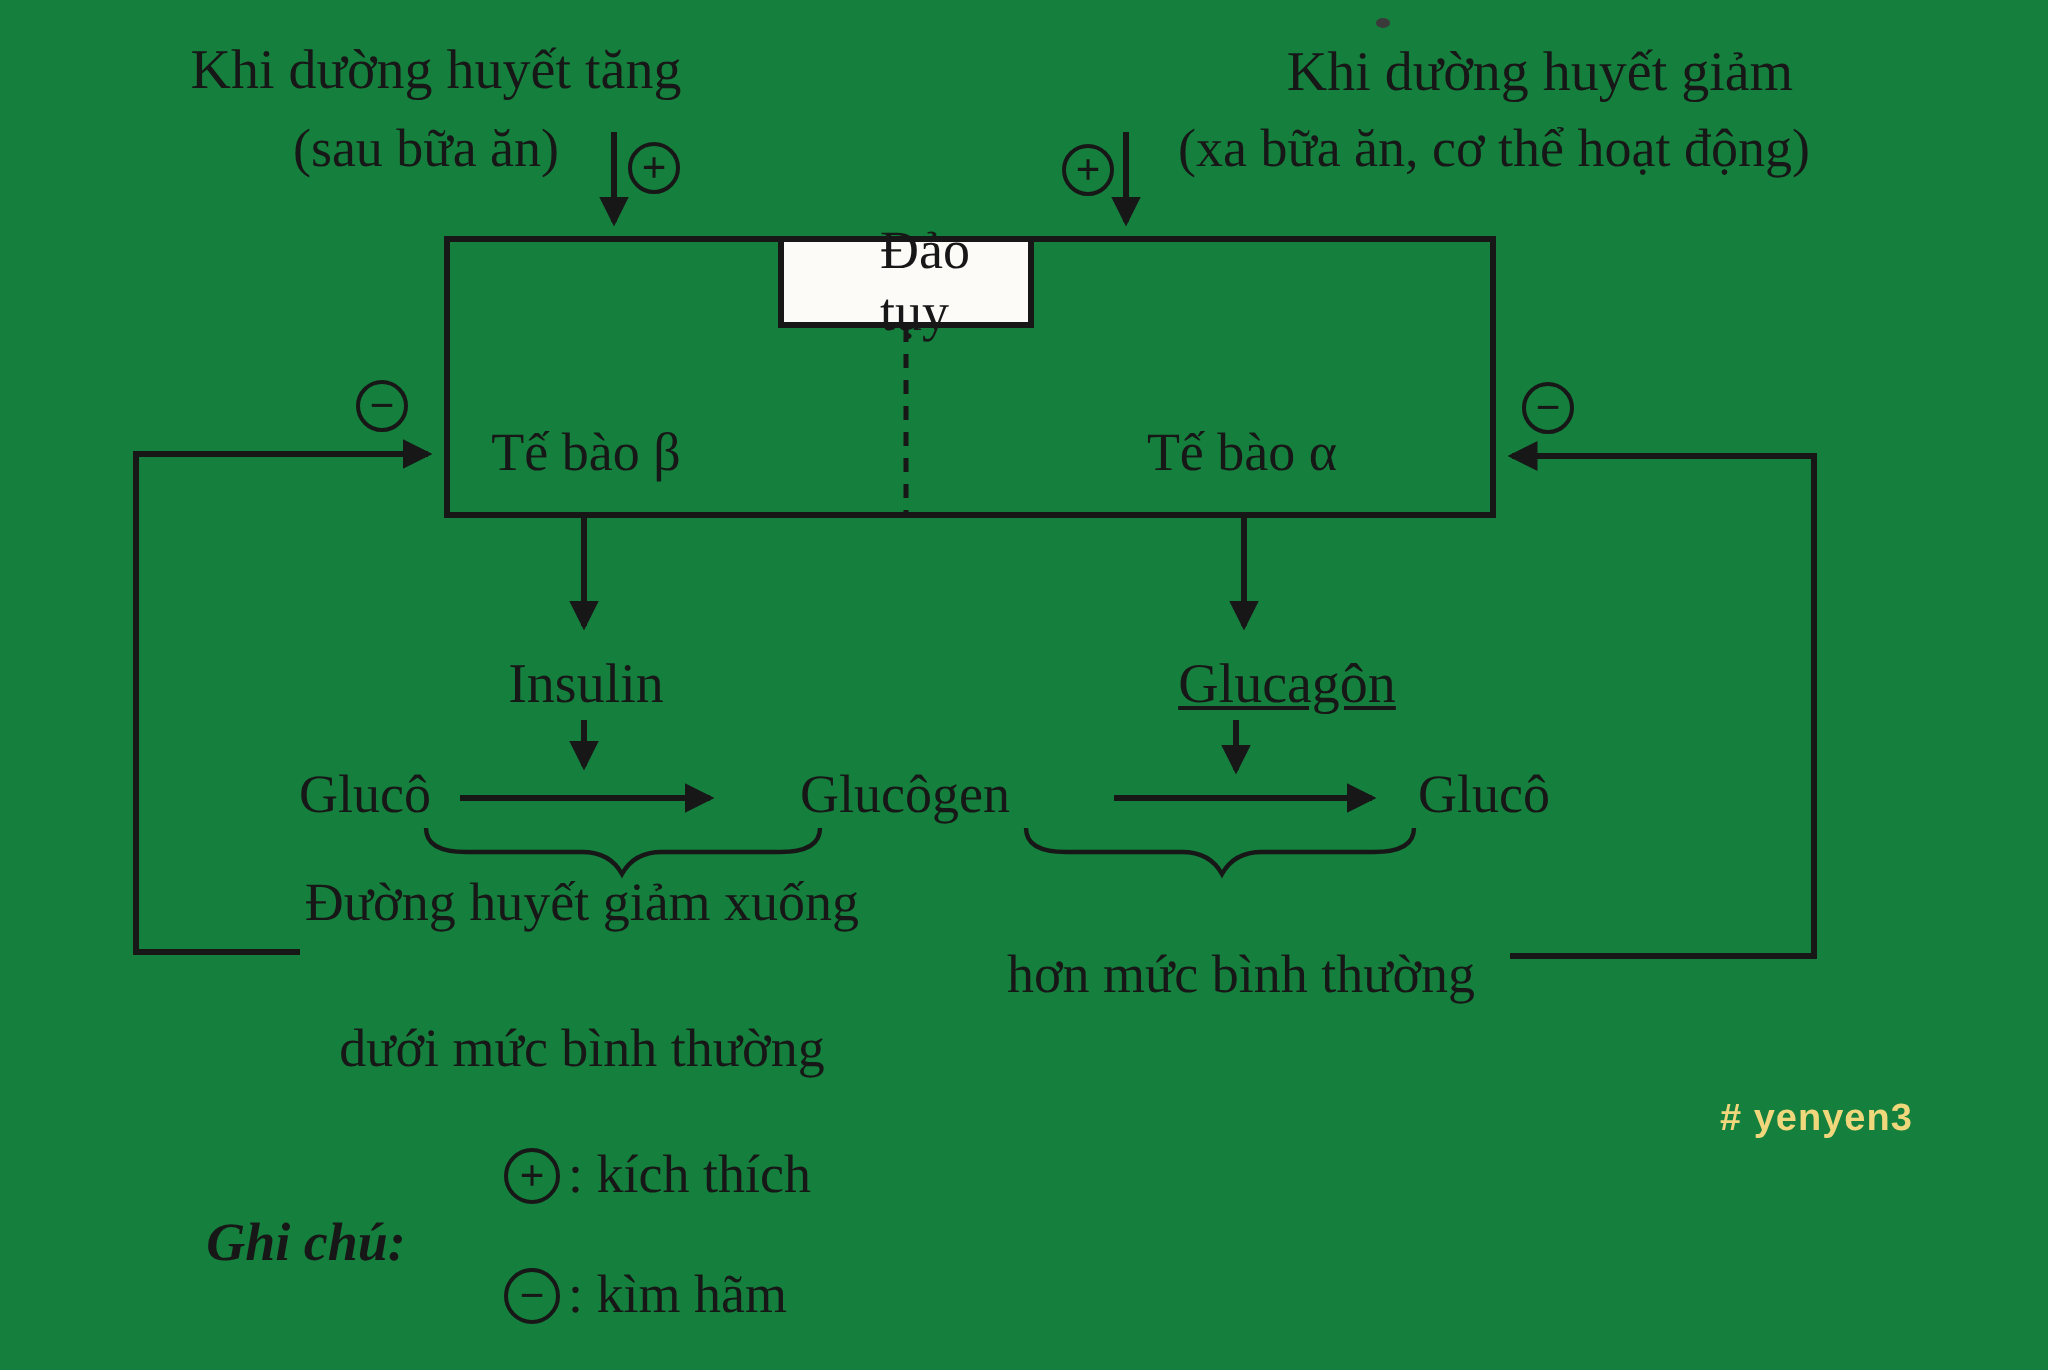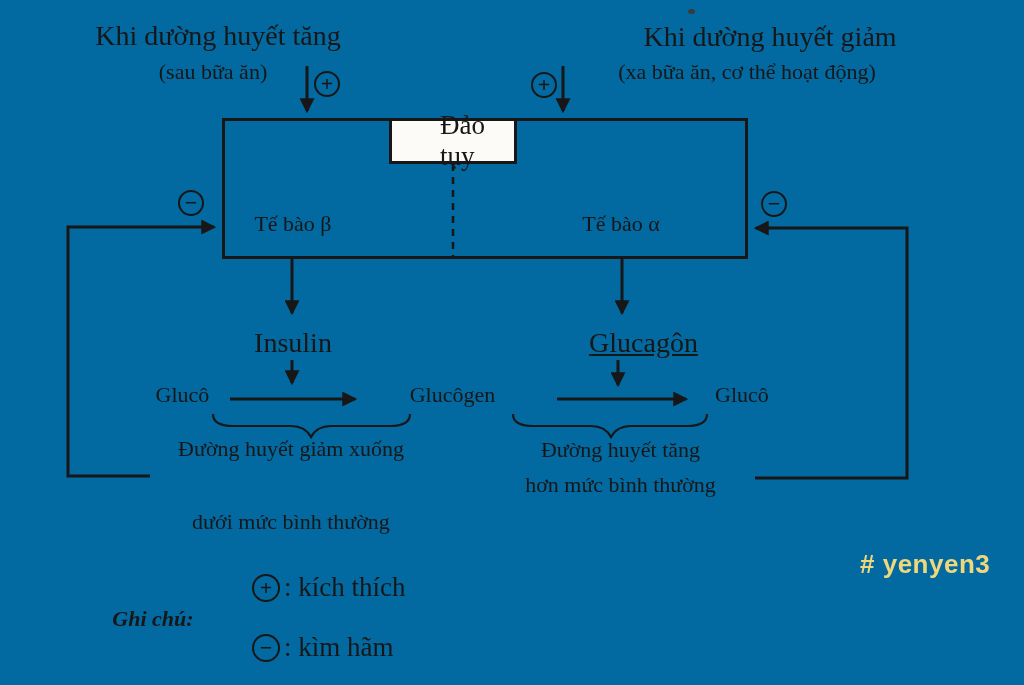--- a/index.html
+++ b/index.html
@@ -6,21 +6,21 @@
   .page{
     position:relative;
     width:1024px;height:685px;
     background:#fcfbf8;
     font-family:"Liberation Serif","DejaVu Serif",serif;
     color:#171717;
     overflow:hidden;
   }
   .lbl{
     position:absolute;
-    font-size:22px;
+    font-size:27px;
     line-height:1.15;
     text-align:center;
     white-space:nowrap;
     color:#171717;
   }
   .title{font-size:28px;}
   .boxmain{
     position:absolute;
     left:222px;top:118px;width:526px;height:141px;
     border:3px solid #171717;
@@ -51,32 +51,32 @@
     position:absolute;
     display:flex;align-items:center;gap:4px;
     font-size:27px;
   }
   .legend-row .circle{position:static;width:28px;height:28px;flex:0 0 28px;}
   .ghichu{font-weight:bold;font-style:italic;}
   .watermark{
     position:absolute;
     left:860px;top:549px;
     font-family:"Liberation Sans","DejaVu Sans",sans-serif;
-    font-size:26px;font-weight:600;letter-spacing:.5px;
+    font-size:19px;font-weight:600;letter-spacing:.5px;
   }
   .speck{
     position:absolute;left:688px;top:9px;width:7px;height:5px;
     background:#3a3a3a;border-radius:50%;
   }
   svg.layer{position:absolute;left:0;top:0;}
 </style>
 </head>
 <body>
 
-<div class="page" style="background: #0369a1;">
+<div class="page" style="background: #15803d;">
 
   <svg class="layer" width="1024" height="685" viewBox="0 0 1024 685">
     <defs>
       <marker id="ah" viewBox="0 0 10 10" refX="8.5" refY="5" markerWidth="5" markerHeight="5" orient="auto-start-reverse">
         <path d="M0 0 L10 5 L0 10 z" fill="#171717"></path>
       </marker>
     </defs>
     <g stroke="#171717" stroke-width="3" fill="none">
       <path d="M307 66 L307 111" marker-end="url(#ah)"></path>
       <path d="M563 66 L563 111" marker-end="url(#ah)"></path>
@@ -126,21 +126,20 @@
 
   <div class="lbl title" style="left:238px;top:327px;width:110px;">Insulin</div>
   <div class="lbl title" style="left:576px;top:327px;width:135px;text-decoration:underline;">Glucagôn</div>
 
   <div class="lbl" style="left:140px;top:382px;width:85px;">Glucô</div>
   <div class="lbl" style="left:385px;top:382px;width:135px;">Glucôgen</div>
   <div class="lbl" style="left:698px;top:382px;width:88px;">Glucô</div>
 
   <div class="lbl" style="left:145px;top:436px;width:292px;">Đường huyết giảm xuống</div>
   <div class="lbl" style="left:145px;top:471px;width:292px;margin-top:38px;">dưới mức bình thường</div>
-  <div class="lbl" style="left:498px;top:437px;width:245px;">Đường huyết tăng</div>
   <div class="lbl" style="left:488px;top:472px;width:265px;">hơn mức bình thường</div>
 
   <div class="lbl ghichu" style="left:88px;top:606px;width:130px;">Ghi chú:</div>
   <div class="legend-row" style="left:252px;top:572px;">
     <span class="circle">
         <span>+</span>
       </span>
     <span>: kích thích</span>
   </div>
   <div class="legend-row" style="left:252px;top:632px;">

